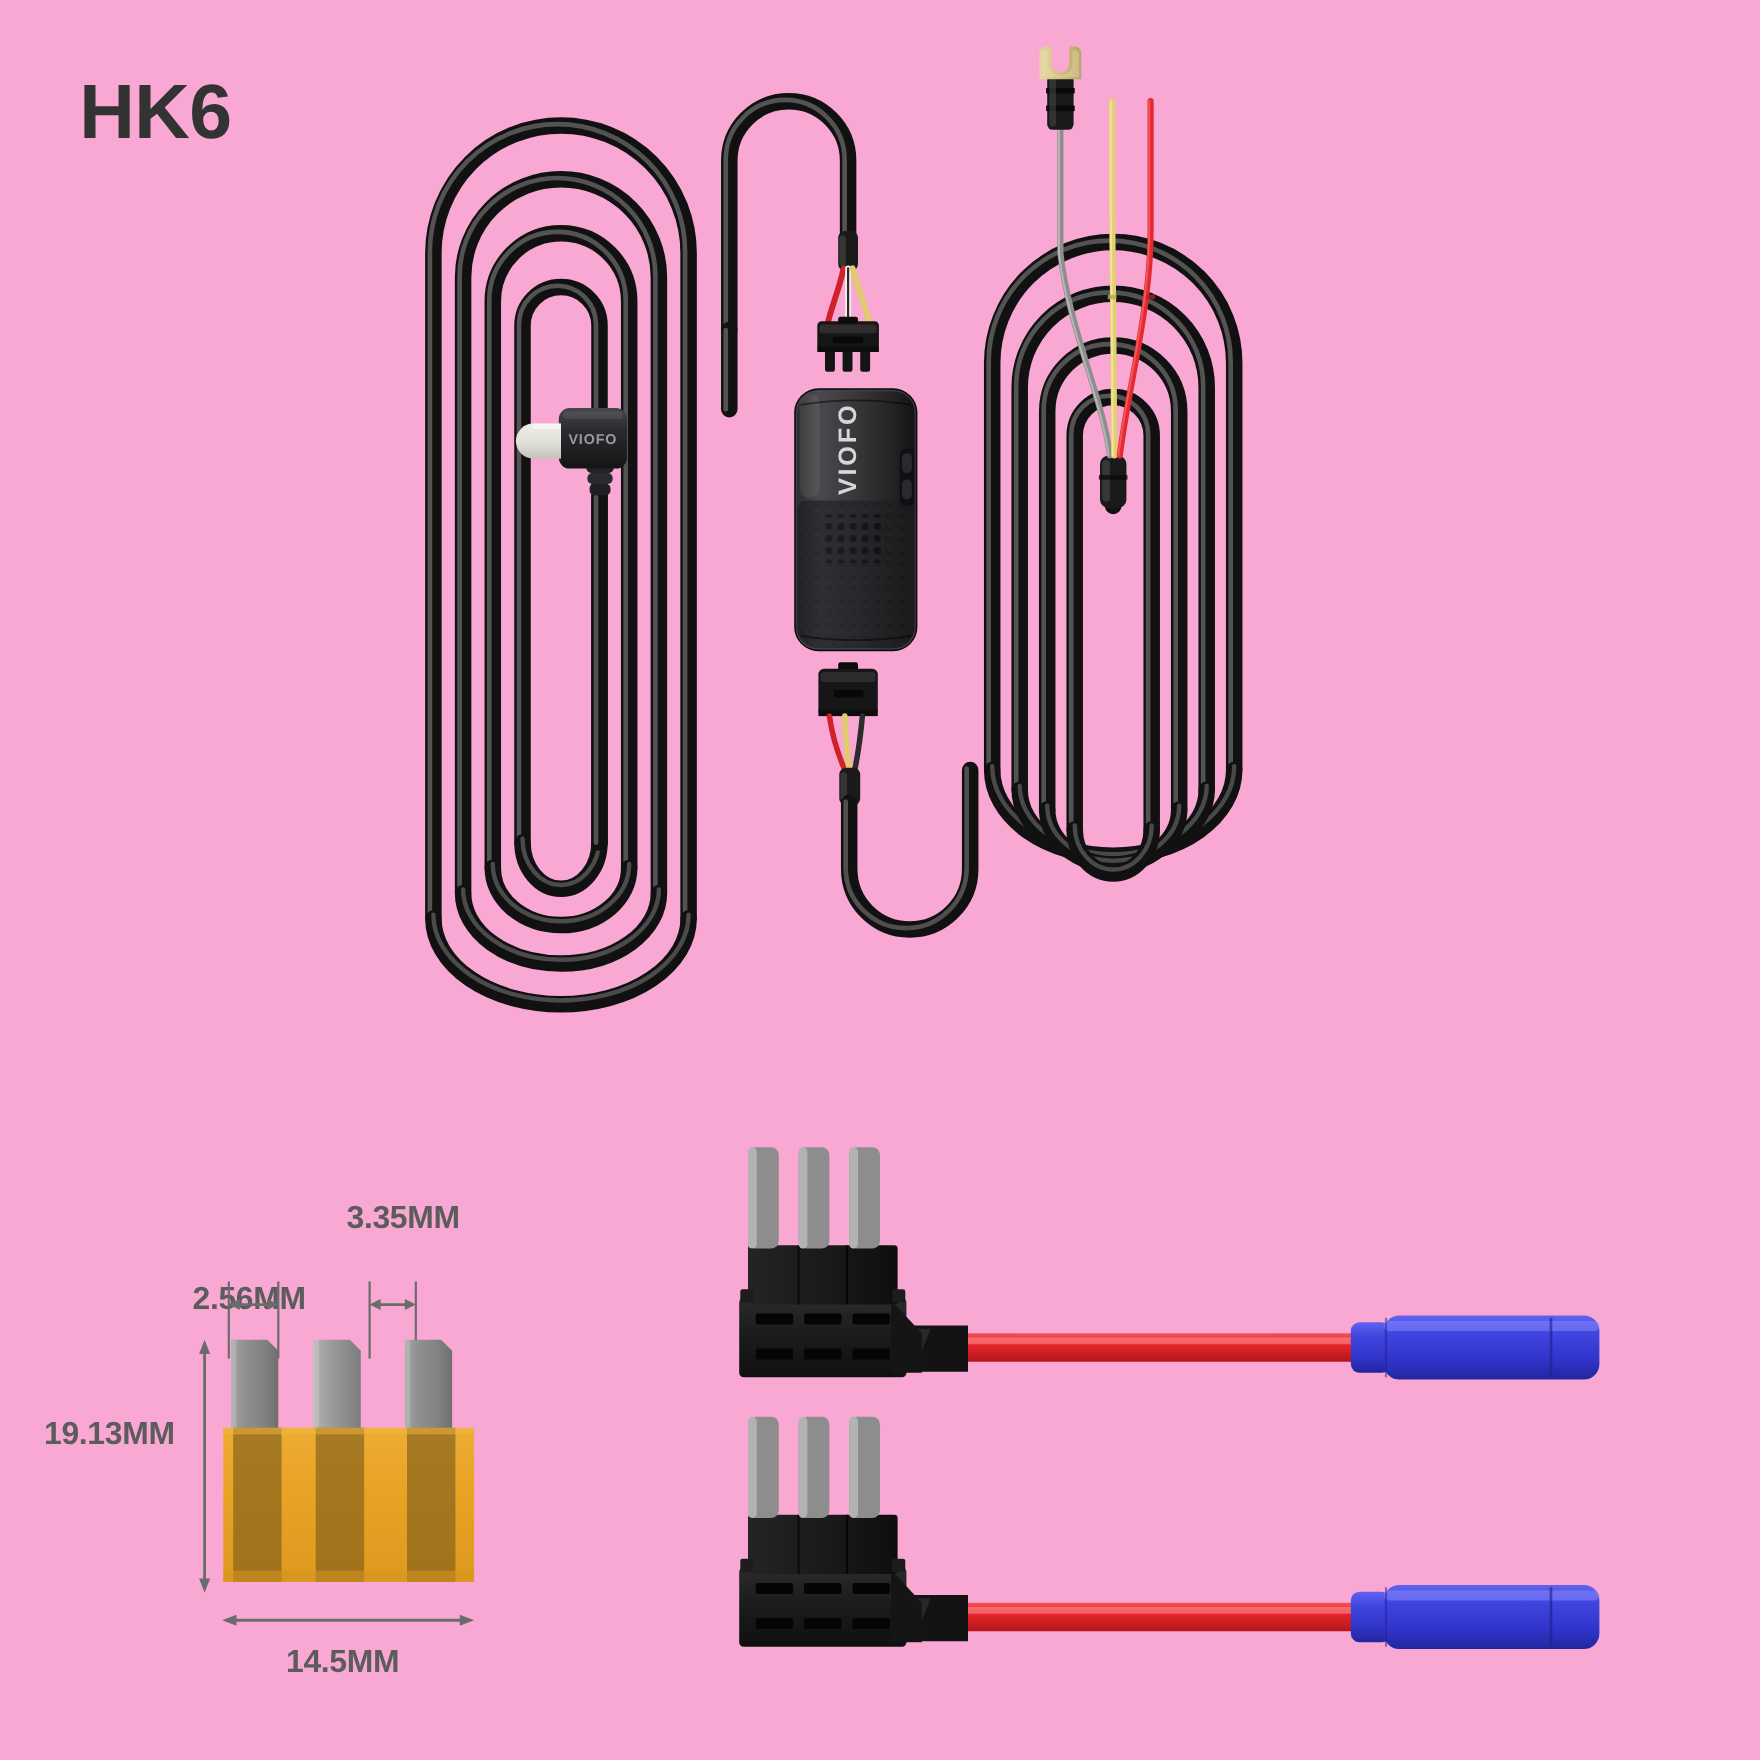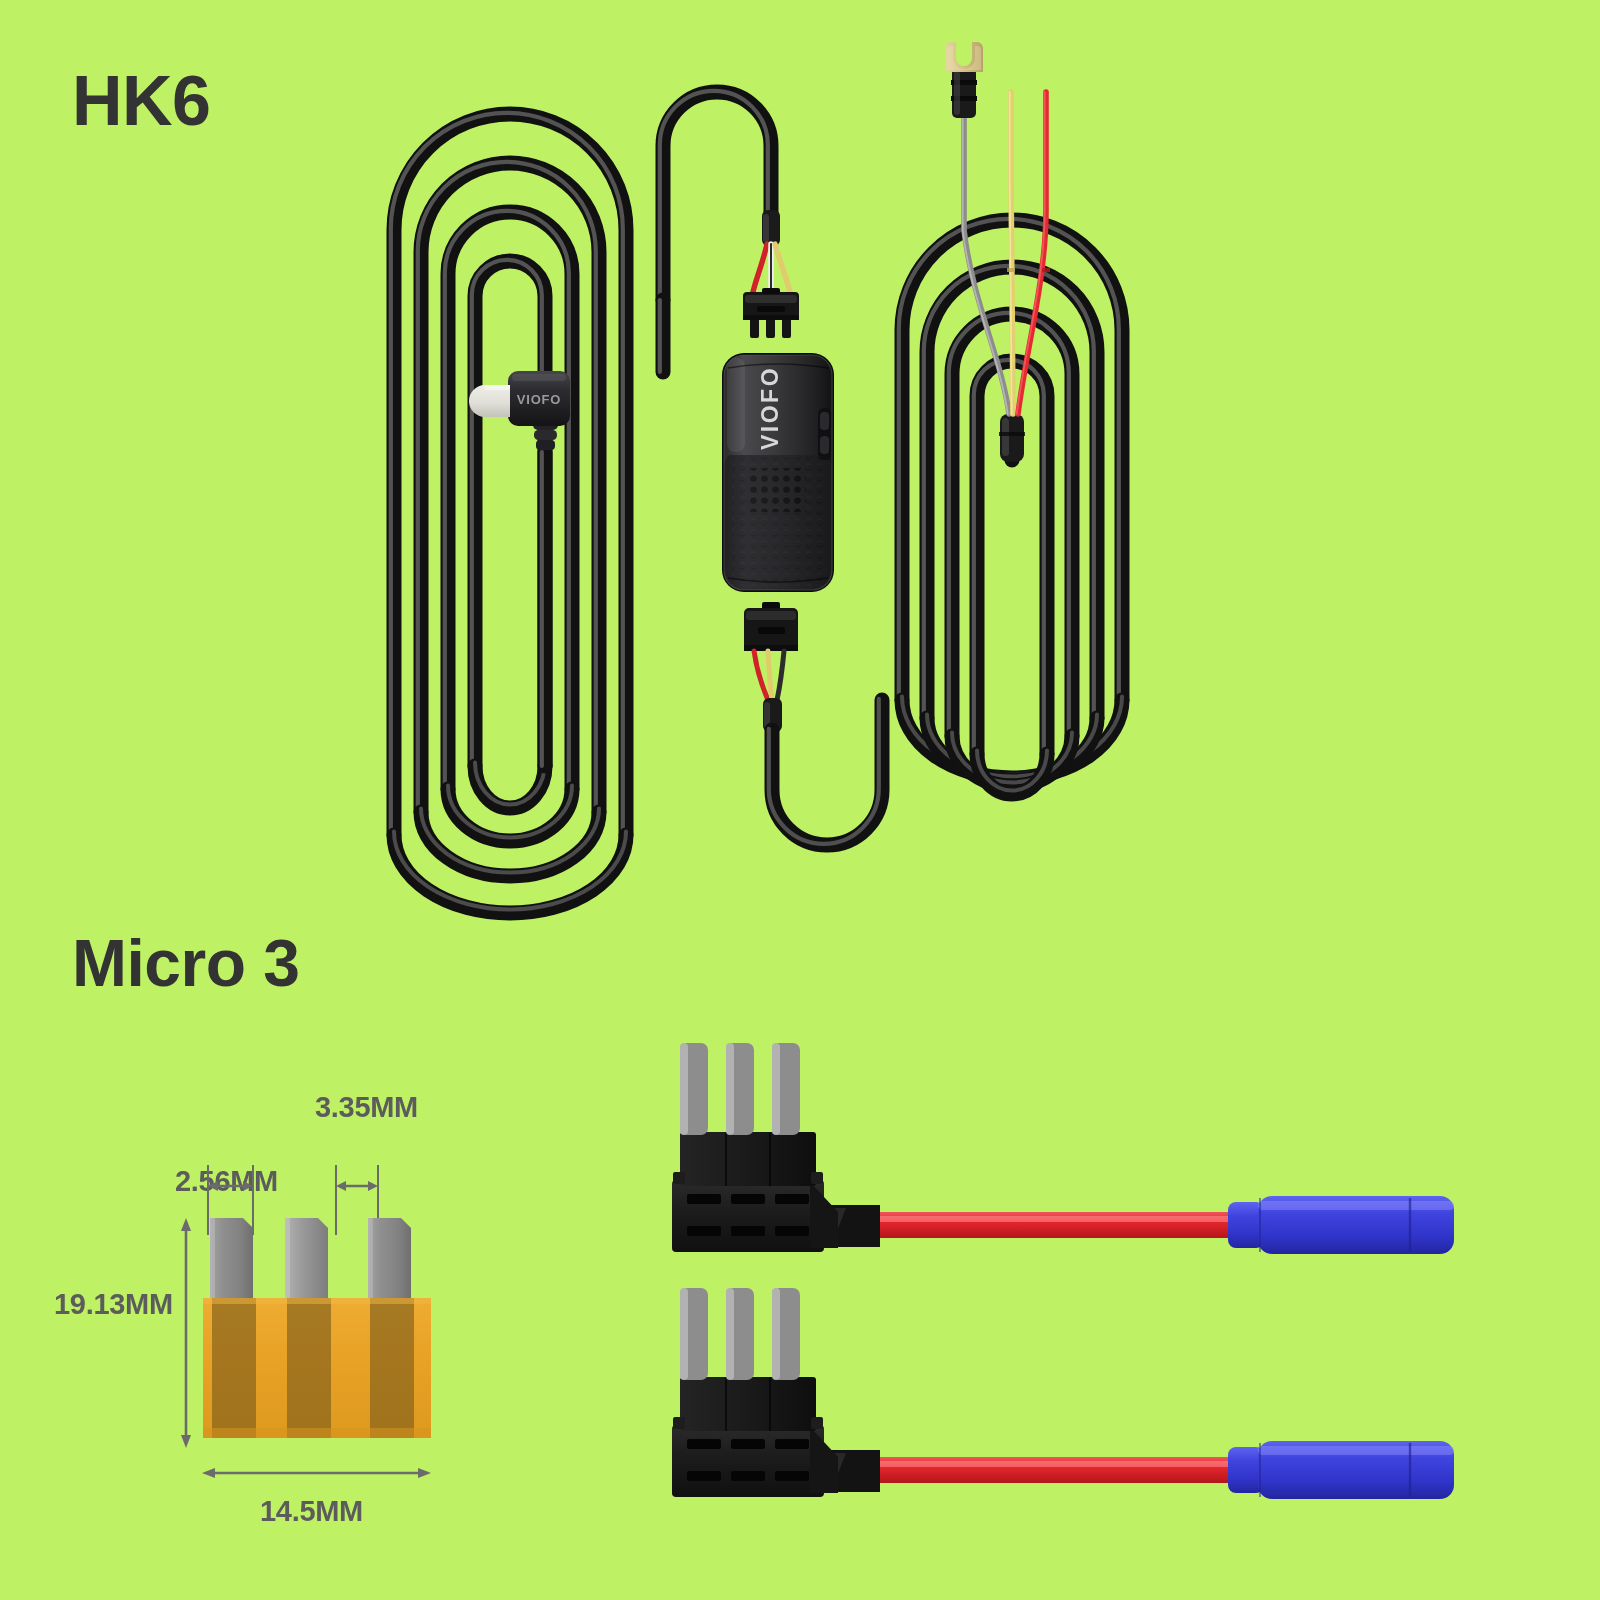--- a/index.html
+++ b/index.html
@@ -13,21 +13,21 @@
     height: 1600px;
     position: relative;
     overflow: hidden;
     font-family: "Liberation Sans", sans-serif;
     -webkit-font-smoothing: antialiased;
   }
 
   #root {
     position: absolute;
     inset: 0;
-    background: #bef264;
+    background: #f9a8d4;
   }
 
   
   .title {
     position: absolute;
     font-weight: bold;
     color: #333333;
     letter-spacing: -0.5px;
     white-space: nowrap;
     user-select: none;
@@ -50,41 +50,40 @@
     position: absolute;
     font-weight: bold;
     color: #5c5c5c;
     font-size: 29px;
     letter-spacing: -0.3px;
     white-space: nowrap;
     user-select: none;
   }
   #dim-pitch-a-label { left: 175px; top: 1165px; }
   #dim-pitch-b-label { left: 315px; top: 1091px; }
-  #dim-height-label  { left: 54px;  top: 1288px; }
+  #dim-height-label  { left: 40px;  top: 1288px; }
   #dim-width-label   { left: 232px; top: 1495px; margin-left: 28px; }
 
   
   .stage {
     position: absolute;
     left: 0;
     top: 0;
     width: 1600px;
     height: 1600px;
     pointer-events: none;
   }
 </style>
 </head>
 <body>
 
 <div id="root">
 
   <div class="title" id="title-hk6">HK6</div>
 
-  <div class="title" id="title-micro3">Micro 3</div>
 
   <div class="dim-label" id="dim-pitch-a-label">2.56MM</div>
 
   <div class="dim-label" id="dim-pitch-b-label">3.35MM</div>
 
   <div class="dim-label" id="dim-height-label">19.13MM</div>
 
   <div class="dim-label" id="dim-width-label">14.5MM</div>
 
   <svg class="stage" viewBox="0 0 1600 1600" xmlns="http://www.w3.org/2000/svg">

